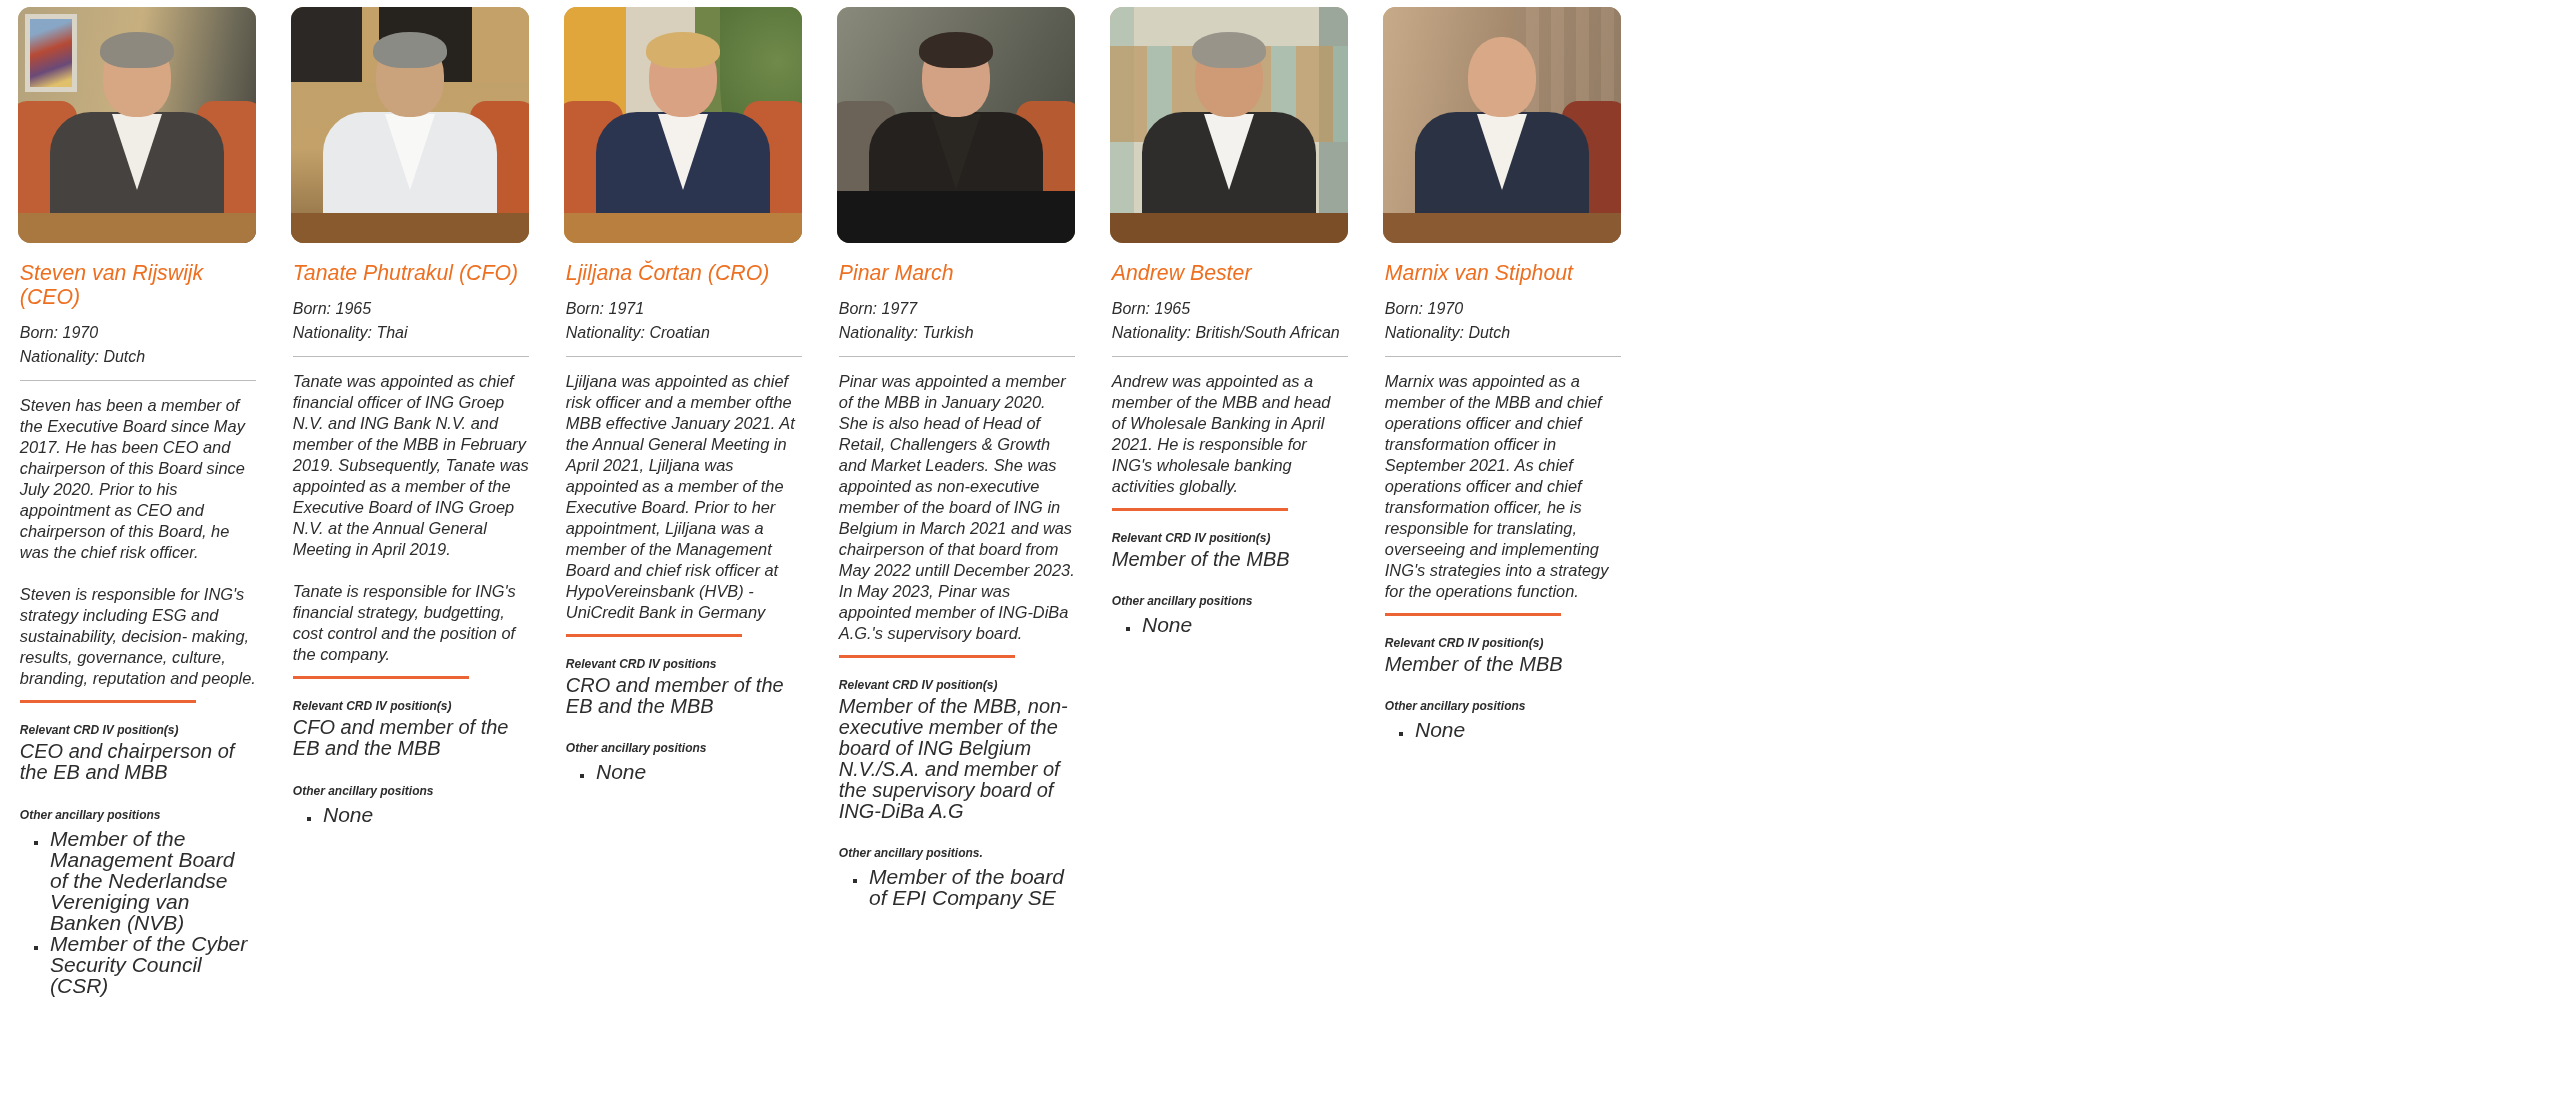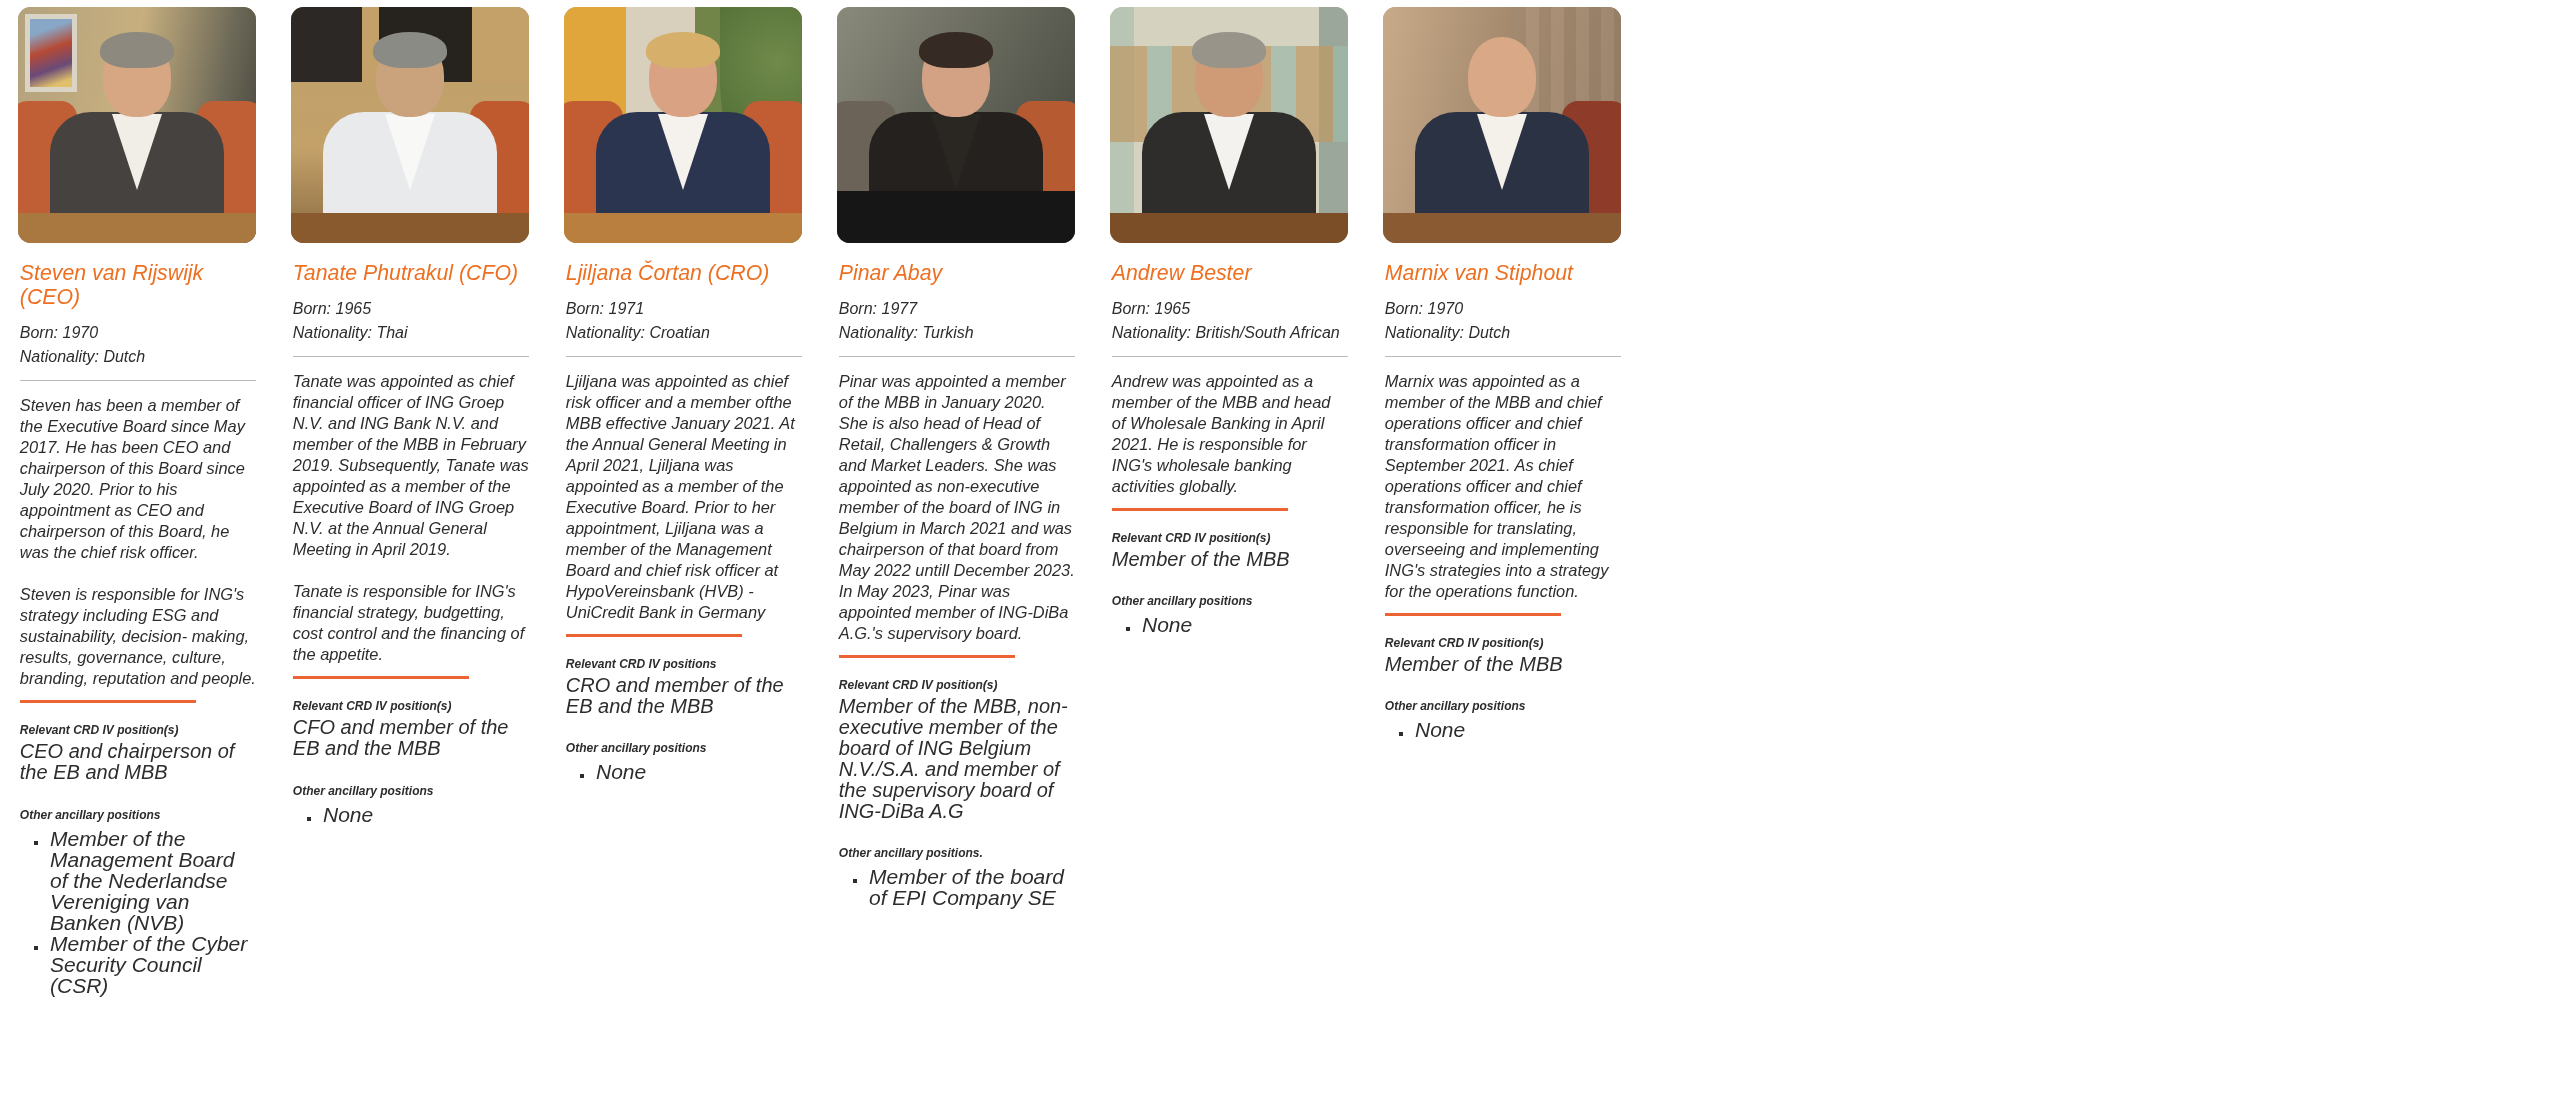--- a/index.html
+++ b/index.html
@@ -154,21 +154,21 @@
       <div class="ph-table"></div>
     </div>
     <h2 class="name">Tanate Phutrakul (CFO)</h2>
     <div class="meta">
       <div>Born: 1965</div>
       <div>Nationality: Thai</div>
     </div>
     <hr class="thin">
     <div class="bio">
         <p>Tanate was appointed as chief financial officer of ING Groep N.V. and ING Bank N.V. and member of the MBB in February 2019. Subsequently, Tanate was appointed as a member of the Executive Board of ING Groep N.V. at the Annual General Meeting in April 2019.</p>
-        <p>Tanate is responsible for ING's financial strategy, budgetting, cost control and the financing of the appetite.</p>
+        <p>Tanate is responsible for ING's financial strategy, budgetting, cost control and the position of the company.</p>
       </div>
     <hr class="orange">
     <div class="bold-label">Relevant CRD IV position(s)</div>
     <div class="crd-text">CFO and member of the EB and the MBB</div>
     <div class="bold-label">Other ancillary positions</div>
     <ul class="ancillary">
         <li>None</li>
       </ul>
   </div>
 
@@ -205,21 +205,21 @@
     <div class="photo p4" title="portrait-pinar-abay">
       <div class="ph-bg"></div>
 
       <div class="ph-chair-l"></div>
       <div class="ph-chair-r"></div>
       <div class="ph-torso"></div>
       <div class="ph-shirt"></div>
       <div class="ph-head"></div>
       <div class="ph-table"></div>
     </div>
-    <h2 class="name">Pinar Abay</h2>
+    <h2 class="name">Pinar March</h2>
     <div class="meta">
       <div>Born: 1977</div>
       <div>Nationality: Turkish</div>
     </div>
     <hr class="thin">
     <div class="bio">
         <p>Pinar was appointed a member of the MBB in January 2020. She is also head of Head of Retail, Challengers &amp; Growth and Market Leaders. She was appointed as non-executive member of the board of ING in Belgium in March 2021 and was chairperson of that board from May 2022 untill December 2023. In May 2023, Pinar was appointed member of ING-DiBa A.G.'s supervisory board.</p>
       </div>
     <hr class="orange">
     <div class="bold-label">Relevant CRD IV position(s)</div>

